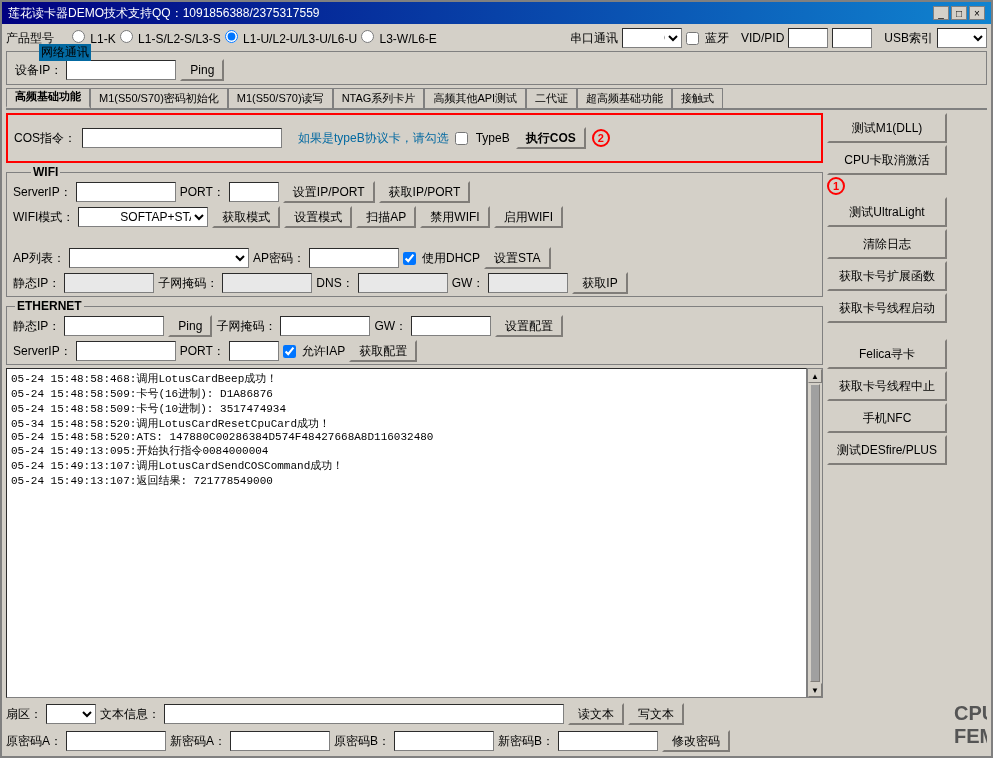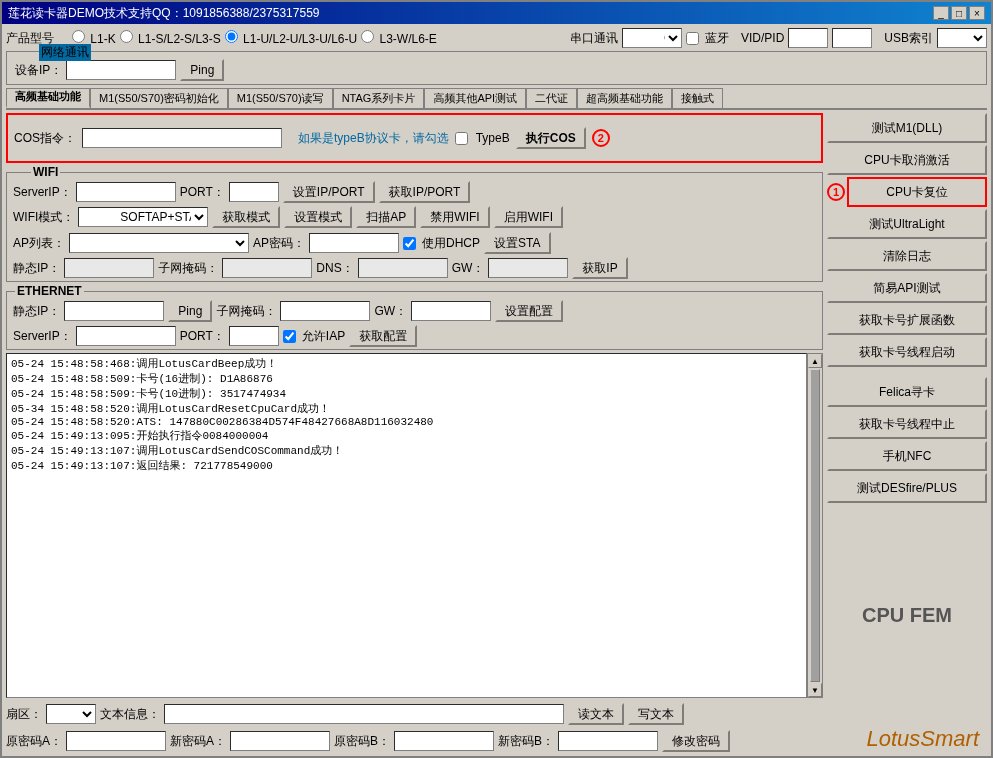--- a/index.html
+++ b/index.html
@@ -94,21 +94,21 @@
       cursor: pointer;
       font-size: 11px;
       height: 20px;
       display: flex; align-items: flex-end;
     }
     .tab.active { background: #d4d0c8; border-bottom: 2px solid #d4d0c8; font-weight: bold; z-index: 1; }
 
     
     .main-area { display: flex; flex: 1; gap: 4px; overflow: hidden; }
     .left-panel { flex: 1; display: flex; flex-direction: column; gap: 3px; overflow: hidden; }
-    .right-panel { width: 160px; display: flex; flex-direction: column; gap: 3px; flex-shrink: 0; }
+    .right-panel { width: 160px; display: flex; flex-direction: row; gap: 3px; flex-shrink: 0; }
 
     
     .right-btn {
       width: 100%;
       height: 30px;
       background: #d4d0c8;
       border: 2px outset #d4d0c8;
       font-size: 12px;
       cursor: pointer;
       font-family: "SimSun", sans-serif;
@@ -274,21 +274,21 @@
         <div class="wifi-section">
           <span class="wifi-title">WIFI</span>
           <div class="row" style="margin-top:4px; margin-bottom:3px;">
             <span>ServerIP：</span>
             <input type="text" style="width: 100px;">
             <span>PORT：</span>
             <input type="text" style="width: 50px;">
             <button>设置IP/PORT</button>
             <button>获取IP/PORT</button>
           </div>
-          <div class="row" style="margin-bottom:4px;">
+          <div class="row" style="margin-bottom:19px;">
             <span>WIFI模式：</span>
             <select style="width:130px;">
               <option>SOFTAP+STASION</option>
             </select>
             <button>获取模式</button>
             <button>设置模式</button>
             <button>扫描AP</button>
             <button>禁用WIFI</button>
             <button>启用WIFI</button>
           </div>
@@ -379,35 +379,31 @@
       <div class="right-panel">
         <div id="right-buttons-container">
             <div style="display: flex; align-items: center; margin-bottom: 2px; gap: 2px;">
               <button class="right-btn" style="flex: 1 1 0%;">测试M1(DLL)</button>
             </div>
             <div style="display: flex; align-items: center; margin-bottom: 2px; gap: 2px;">
               <button class="right-btn" style="flex: 1 1 0%;">CPU卡取消激活</button>
             </div>
             <div style="display: flex; align-items: center; margin-bottom: 2px; gap: 2px;">
               <div class="circle-num">1</div>
-              <button class="right-btn highlighted" style="flex: 1 1 0%;">CPU卡复位</button>
             </div>
             <div style="display: flex; align-items: center; margin-bottom: 2px; gap: 2px;">
               <button class="right-btn" style="flex: 1 1 0%;">测试UltraLight</button>
             </div>
             <div style="display: flex; align-items: center; margin-bottom: 2px; gap: 2px;">
               <button class="right-btn" style="flex: 1 1 0%;">清除日志</button>
             </div>
             <div style="display: flex; align-items: center; margin-bottom: 2px; gap: 2px;">
-              <button class="right-btn" style="flex: 1 1 0%;">简易API测试</button>
-            </div>
-            <div style="display: flex; align-items: center; margin-bottom: 2px; gap: 2px;">
               <button class="right-btn" style="flex: 1 1 0%;">获取卡号扩展函数</button>
             </div>
-            <div style="display: flex; align-items: flex-start; margin-bottom: 10px; gap: 2px;">
+            <div style="display: flex; align-items: flex-start; margin-bottom: 16px; gap: 2px;">
               <button class="right-btn" style="flex: 1 1 0%;">获取卡号线程启动</button>
             </div>
             <div style="display: flex; align-items: center; margin-bottom: 2px; gap: 2px;">
               <button class="right-btn" style="flex: 1 1 0%;">Felica寻卡</button>
             </div>
             <div style="display: flex; align-items: center; margin-bottom: 2px; gap: 2px;">
               <button class="right-btn" style="flex: 1 1 0%;">获取卡号线程中止</button>
             </div>
             <div style="display: flex; align-items: center; margin-bottom: 2px; gap: 2px;">
               <button class="right-btn" style="flex: 1 1 0%;">手机NFC</button>

